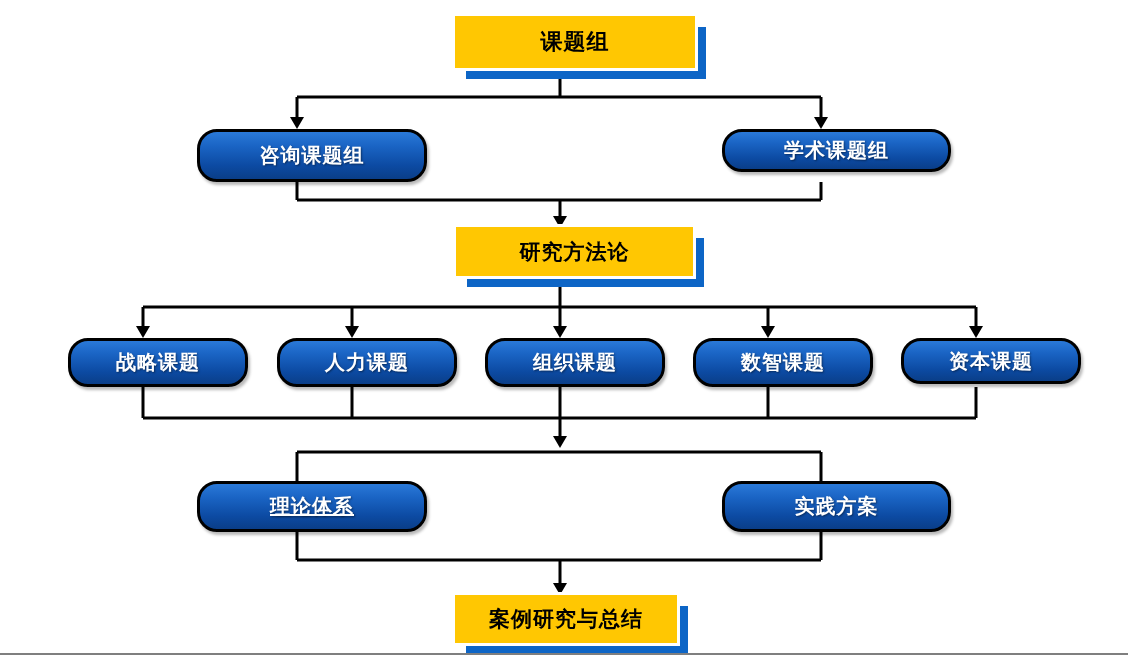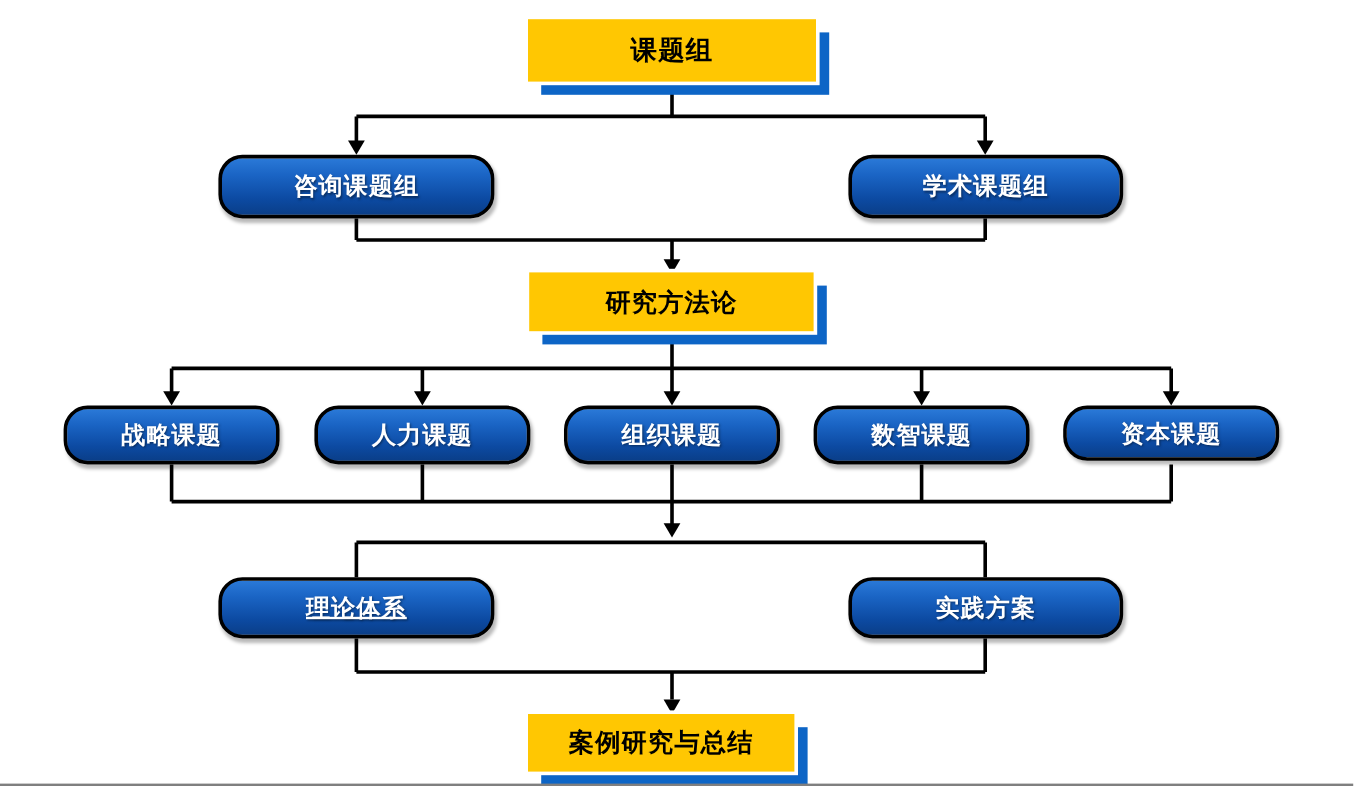--- a/index.html
+++ b/index.html
@@ -18,20 +18,21 @@
   }
   .node {
     position: absolute;
     display: flex;
     align-items: center;
     justify-content: center;
     box-sizing: border-box;
     font-weight: bold;
     letter-spacing: 1px;
     white-space: nowrap;
+    margin-left: 15px;
   }
   .milestone {
     background: #FFC702;
     color: #000000;
     box-shadow: 0 0 0 3px #ffffff, 11px 11px 0 0 #0D65C6;
   }
   .topic {
     background: linear-gradient(180deg, #2A79D8 0%, #1A64C4 30%, #0C4AA2 72%, #0A3E88 100%);
     border: 3px solid #000000;
     color: #ffffff;
@@ -81,21 +82,21 @@
       <polygon points="969,326 983,326 976,338"></polygon>
       <polygon points="553,436 567,436 560,448"></polygon>
       <polygon points="553,583 567,583 560,595"></polygon>
     </g>
   </svg>
 
   <div class="node milestone fs22" style="left:440px; top:16px; width:240px; height:52px;">课题组</div>
 
   <div class="node topic fs20" style="left:182px; top:129px; width:230px; height:53px;">咨询课题组</div>
 
-  <div class="node topic fs20" style="left:707px; top:129px; width:229px; height:53px;">学术课题组</div>
+  <div class="node topic fs20" style="left:707px; top:129px; width:229px; height:43px;">学术课题组</div>
 
   <div class="node topic fs20" style="left:53px; top:338px; width:180px; height:49px;">战略课题</div>
 
   <div class="node milestone fs21" style="left:441px; top:227px; width:237px; height:49px;">研究方法论</div>
 
   <div class="node topic fs20" style="left:470px; top:338px; width:180px; height:49px;">组织课题</div>
 
   <div class="node topic fs20" style="left:262px; top:338px; width:180px; height:49px;">人力课题</div>
 
   <div class="node topic fs20" style="left:678px; top:338px; width:180px; height:49px;">数智课题</div>

